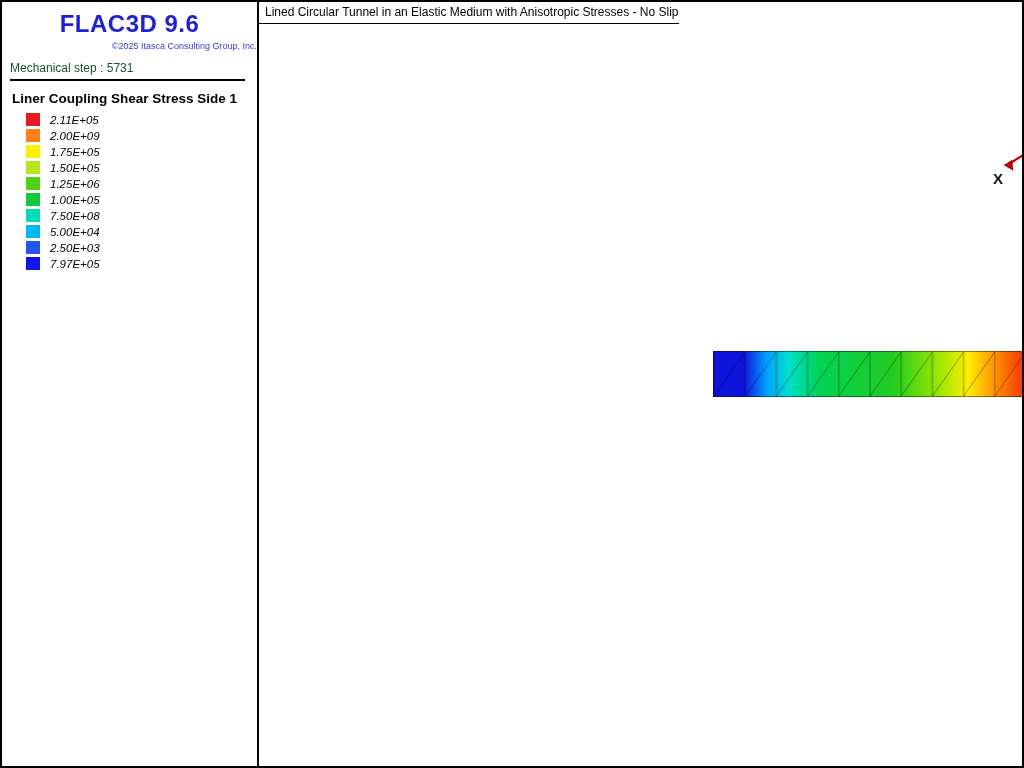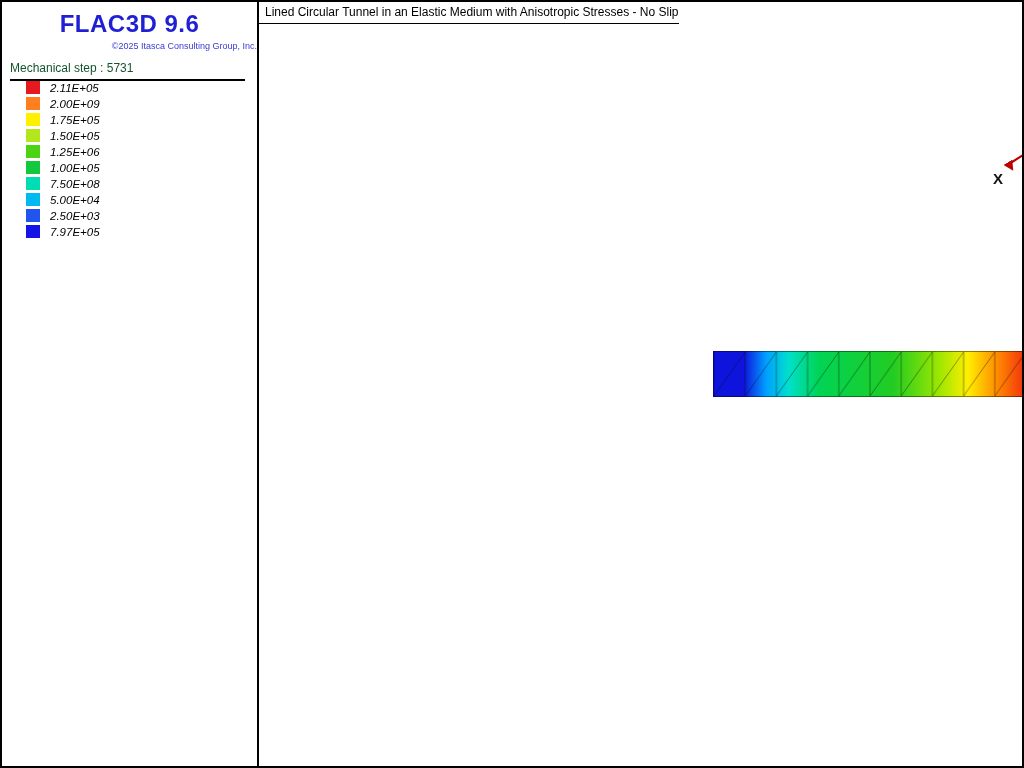--- a/index.html
+++ b/index.html
@@ -39,20 +39,21 @@
 </style>
 </head>
 <body>
 
 <div class="window">
 
   <div class="sidebar">
     <div class="brand">FLAC3D 9.6</div>
     <div class="copyright">©2025 Itasca Consulting Group, Inc.</div>
     <div class="step-row">Mechanical step : 5731</div>
+    <div class="legend-title">Liner Coupling Shear Stress Side 1</div>
     <div>
         <div class="legend-row">
           <span class="swatch" style="background: rgb(230, 25, 30);"></span>
           <span class="legend-label">2.11E+05</span>
         </div>
         <div class="legend-row">
           <span class="swatch" style="background: rgb(255, 127, 30);"></span>
           <span class="legend-label">2.00E+09</span>
         </div>
         <div class="legend-row">

